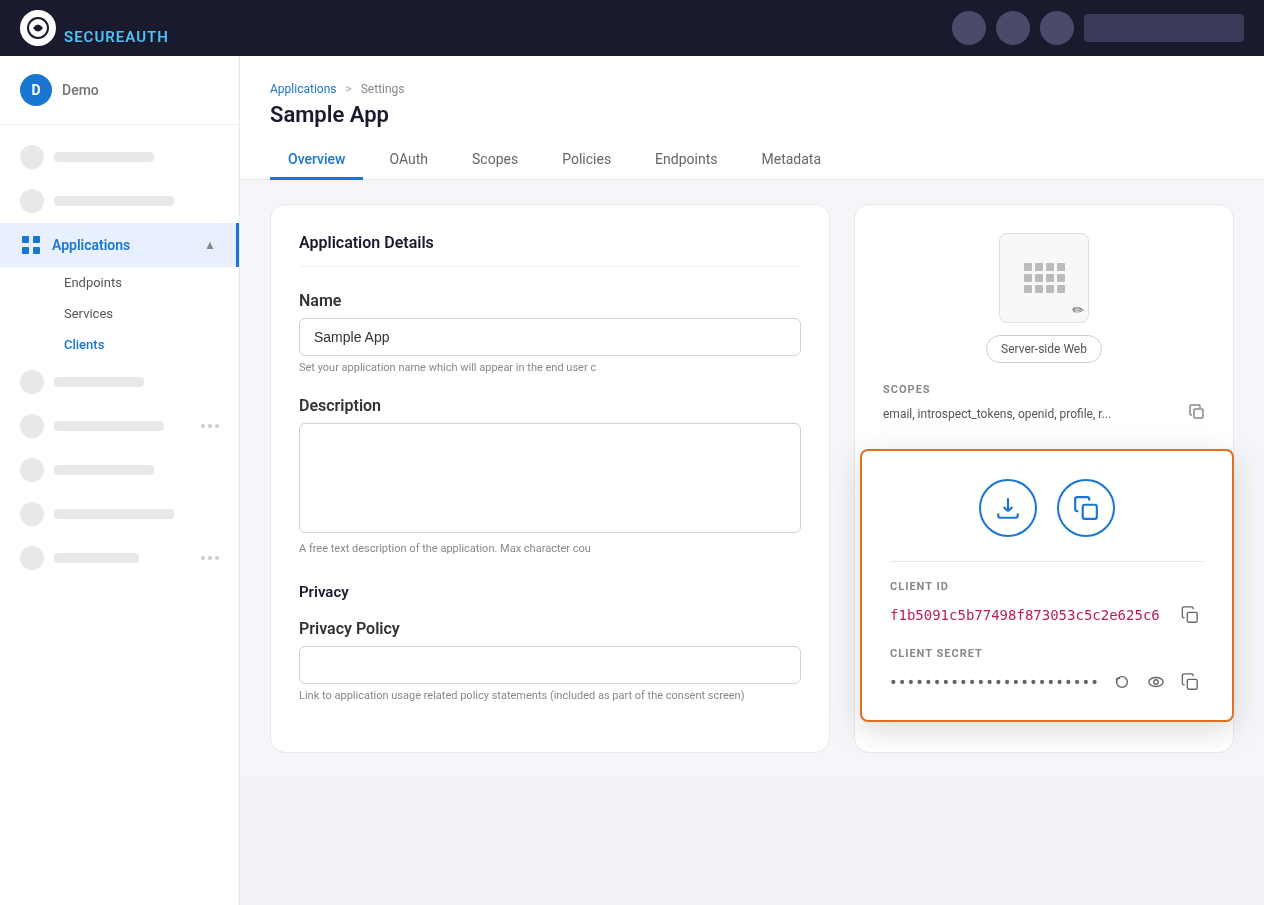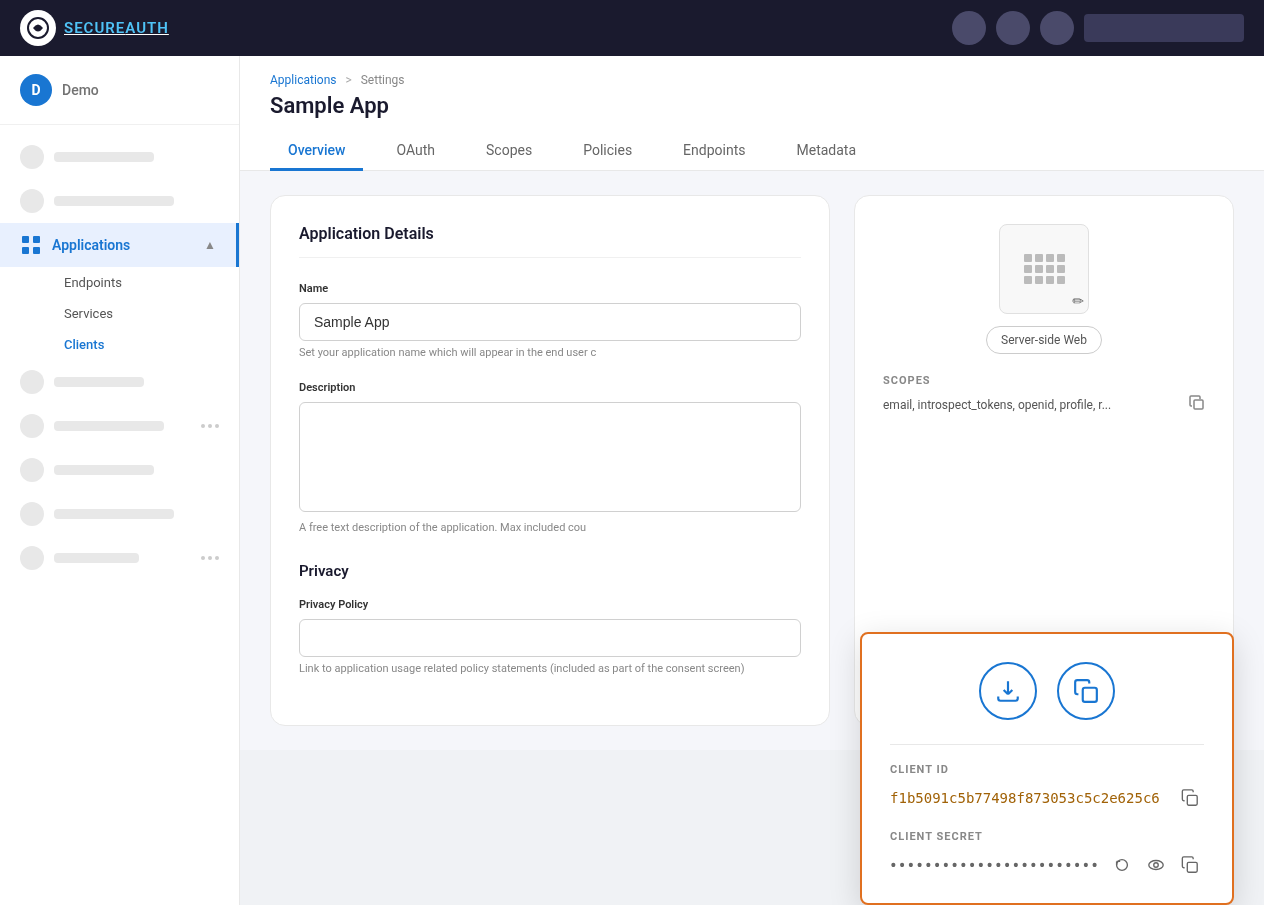--- a/index.html
+++ b/index.html
@@ -9,27 +9,26 @@
     .top-nav {
       background: #1a1a2e;
       height: 56px;
       display: flex;
       align-items: center;
       padding: 0 20px;
       flex-shrink: 0;
     }
     .logo-area {
       display: flex;
-      align-items: center;
+      align-items: flex-end;
       gap: 8px;
       color: white;
       font-weight: 700;
       font-size: 18px;
       flex: 1;
-      text-decoration: underline;
     }
     .logo-circle {
       width: 36px;
       height: 36px;
       background: white;
       border-radius: 50%;
       display: flex;
       align-items: center;
       justify-content: center;
       color: #1a1a2e;
@@ -123,39 +122,39 @@
 
     
     .content-area {
       flex: 1;
       background: #f5f6fa;
       overflow-y: auto;
       padding: 0;
     }
     .page-header {
       background: white;
-      padding: 17px 30px 0 30px;
+      padding: 26px 30px 0 30px;
       border-bottom: 1px solid #e8e8e8;
     }
     .breadcrumb {
       font-size: 12px;
       color: #888;
       margin-bottom: 6px;
     }
     .breadcrumb a { color: #1976d2; text-decoration: none; }
     .breadcrumb-sep { margin: 0 6px; color: #aaa; }
     .page-title {
       font-size: 22px;
       font-weight: 600;
       color: #1a1a2e;
       margin-bottom: 14px;
     }
     .tabs {
       display: flex;
-      gap: 15px;
+      gap: 8px;
     }
     .tab-item {
       padding: 10px 18px;
       font-size: 14px;
       color: #666;
       cursor: pointer;
       border-bottom: 3px solid transparent;
       margin-bottom: -1px;
     }
     .tab-item.active {
@@ -184,21 +183,21 @@
       font-size: 16px;
       font-weight: 600;
       color: #1a1a2e;
       margin-bottom: 24px;
       padding-bottom: 14px;
       border-bottom: 1px solid #f0f0f0;
     }
 
     .form-group { margin-bottom: 22px; }
     .form-label {
-      font-size: 11px;
+      font-size: 16px;
       font-weight: 600;
       color: #333;
       margin-bottom: 8px;
       display: block;
     }
     .form-input {
       width: 100%;
       padding: 10px 14px;
       border: 1px solid #d0d0d0;
       border-radius: 6px;
@@ -267,21 +266,21 @@
       background: white;
     }
 
     
     .credential-popup {
       position: absolute;
       top: 0; left: 0; right: 0; bottom: 0;
       background: rgba(0,0,0,0.12);
       z-index: 100;
       display: flex;
-      align-items: flex-end;
+      align-items: center;
       justify-content: flex-end;
     }
     .credential-box {
       background: white;
       border: 2px solid #e07020;
       border-radius: 8px;
       padding: 28px 28px 24px 28px;
       width: 580px;
       margin-top: 0;
       margin-right: 0;
@@ -312,21 +311,21 @@
       margin-bottom: 8px;
     }
     .cred-value-row {
       display: flex;
       align-items: center;
       justify-content: space-between;
       margin-bottom: 18px;
     }
     .cred-value {
       font-size: 14px;
-      color: #a16207;
+      color: #be185d;
       font-family: monospace;
       word-break: break-all;
     }
     .cred-copy-btn {
       width: 28px; height: 28px;
       display: flex; align-items: center; justify-content: center;
       cursor: pointer;
       color: #666;
       flex-shrink: 0;
       margin-left: 8px;
@@ -484,21 +483,21 @@
 
           <div class="form-group">
             <label class="form-label">Name</label>
             <input class="form-input" type="text" value="Sample App" style="">
             <div class="form-hint">Set your application name which will appear in the end user c</div>
           </div>
 
           <div class="form-group">
             <label class="form-label">Description</label>
             <textarea class="form-textarea" style=""></textarea>
-            <div class="form-hint">A free text description of the application. Max included cou</div>
+            <div class="form-hint">A free text description of the application. Max character cou</div>
           </div>
 
           <div class="section-divider">Privacy</div>
 
           <div class="form-group">
             <label class="form-label">Privacy Policy</label>
             <input class="form-input" type="text" style="">
             <div class="form-hint">Link to application usage related policy statements (included as part of the consent screen)</div>
           </div>
         </div>

